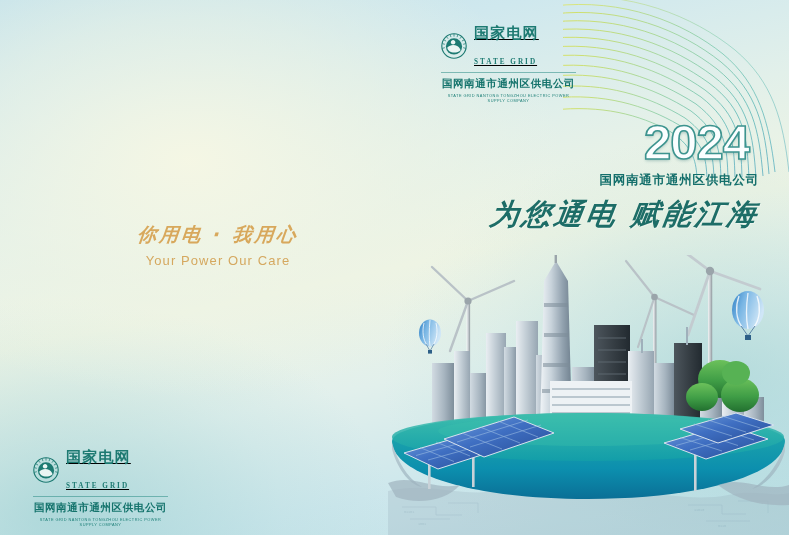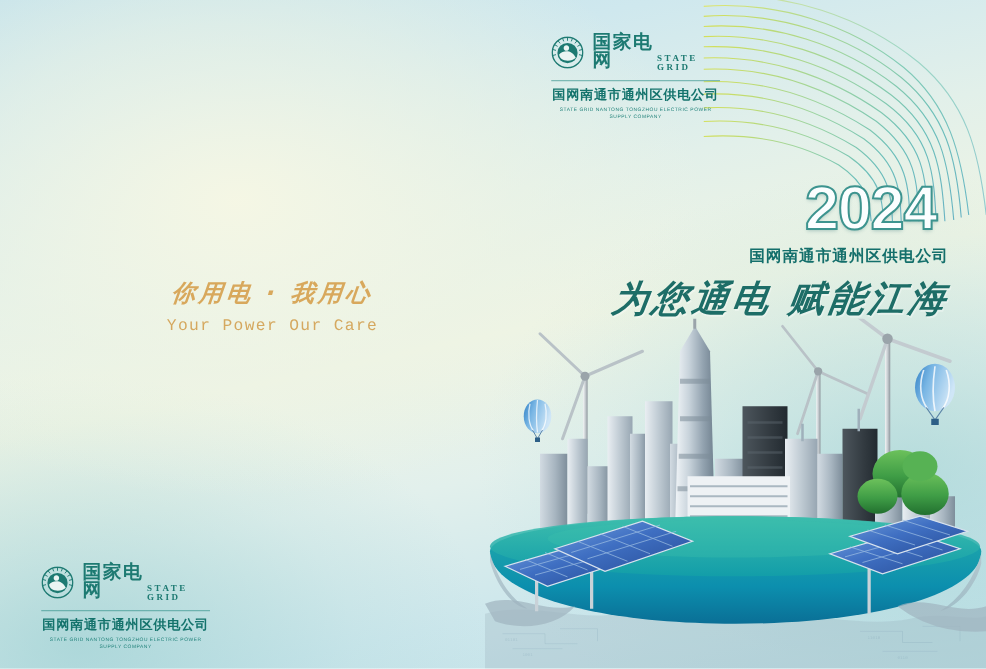--- a/index.html
+++ b/index.html
@@ -16,21 +16,21 @@
       linear-gradient(168deg,#c3e2ec 0%, #cfe8ee 16%, #e2f0ea 34%, #eef4e4 50%, #e2f0ec 66%, #cde7ec 82%, #bcdfe6 100%);
   }
 
   
   .swirl{position:absolute;top:-8px;right:-4px;width:230px;height:185px;pointer-events:none;}
 
   
   .logo-block{position:absolute;}
   .logo-row{display:flex;align-items:center;gap:7px;}
   .emblem{flex:0 0 auto;}
-  .logo-cn-en{display:flex;flex-direction:row;line-height:1;}
+  .logo-cn-en{display:flex;flex-direction:column;line-height:1;text-decoration:underline;}
   .logo-cn{
     font-size:15px;font-weight:bold;color:#1d7a72;letter-spacing:1.2px;
     font-family:"DejaVu Sans","Liberation Sans",sans-serif;
   }
   .logo-en{
     font-size:7.2px;font-weight:bold;color:#1d7a72;letter-spacing:2.0px;margin-top:18px;
     font-family:"Liberation Serif","DejaVu Serif",serif;
   }
   .logo-rule{height:1px;background:#2e8e86;opacity:.55;margin:6px 0 4px 0;}
   .logo-sub-cn{
@@ -48,33 +48,32 @@
   
   #left-slogan{position:absolute;left:128px;top:222px;width:180px;text-align:center;}
   .slogan-cn{
     font-size:19px;color:#d8a85c;letter-spacing:3px;
     font-family:"DejaVu Sans","Liberation Sans",sans-serif;
     font-style:italic;font-weight:bold;
     transform:skewX(-6deg);
   }
   .slogan-en{
     margin-top:5px;font-size:13px;color:#d5a85f;letter-spacing:1.1px;
-    font-family:Liberation Mono, monospace;
+    font-family:Liberation Sans, sans-serif;
   }
 
   
   #title-block{position:absolute;right:30px;top:118px;width:320px;text-align:right;}
   .year{
     font-size:49px;font-weight:bold;letter-spacing:-1px;line-height:1;
     font-family:"Liberation Sans","DejaVu Sans",sans-serif;
     color:#fbfeff;
     -webkit-text-stroke:1.6px #3d948f;
     text-shadow:0 2px 3px rgba(40,110,110,0.30);
     margin-right:10px;
-    margin-top:25px;
   }
   .org-line{
     margin-top:5px;font-size:12.5px;font-weight:bold;color:#146f6b;letter-spacing:.8px;
     font-family:"DejaVu Sans","Liberation Sans",sans-serif;
   }
   .calligraphy{
     margin-top:6px;font-size:29px;font-weight:bold;color:#1d6d67;letter-spacing:3px;
     font-family:"DejaVu Sans","Liberation Sans",sans-serif;
     font-style:italic;transform:skewX(-8deg);transform-origin:right center;
     text-shadow:1px 1px 0 rgba(255,255,255,.35);

